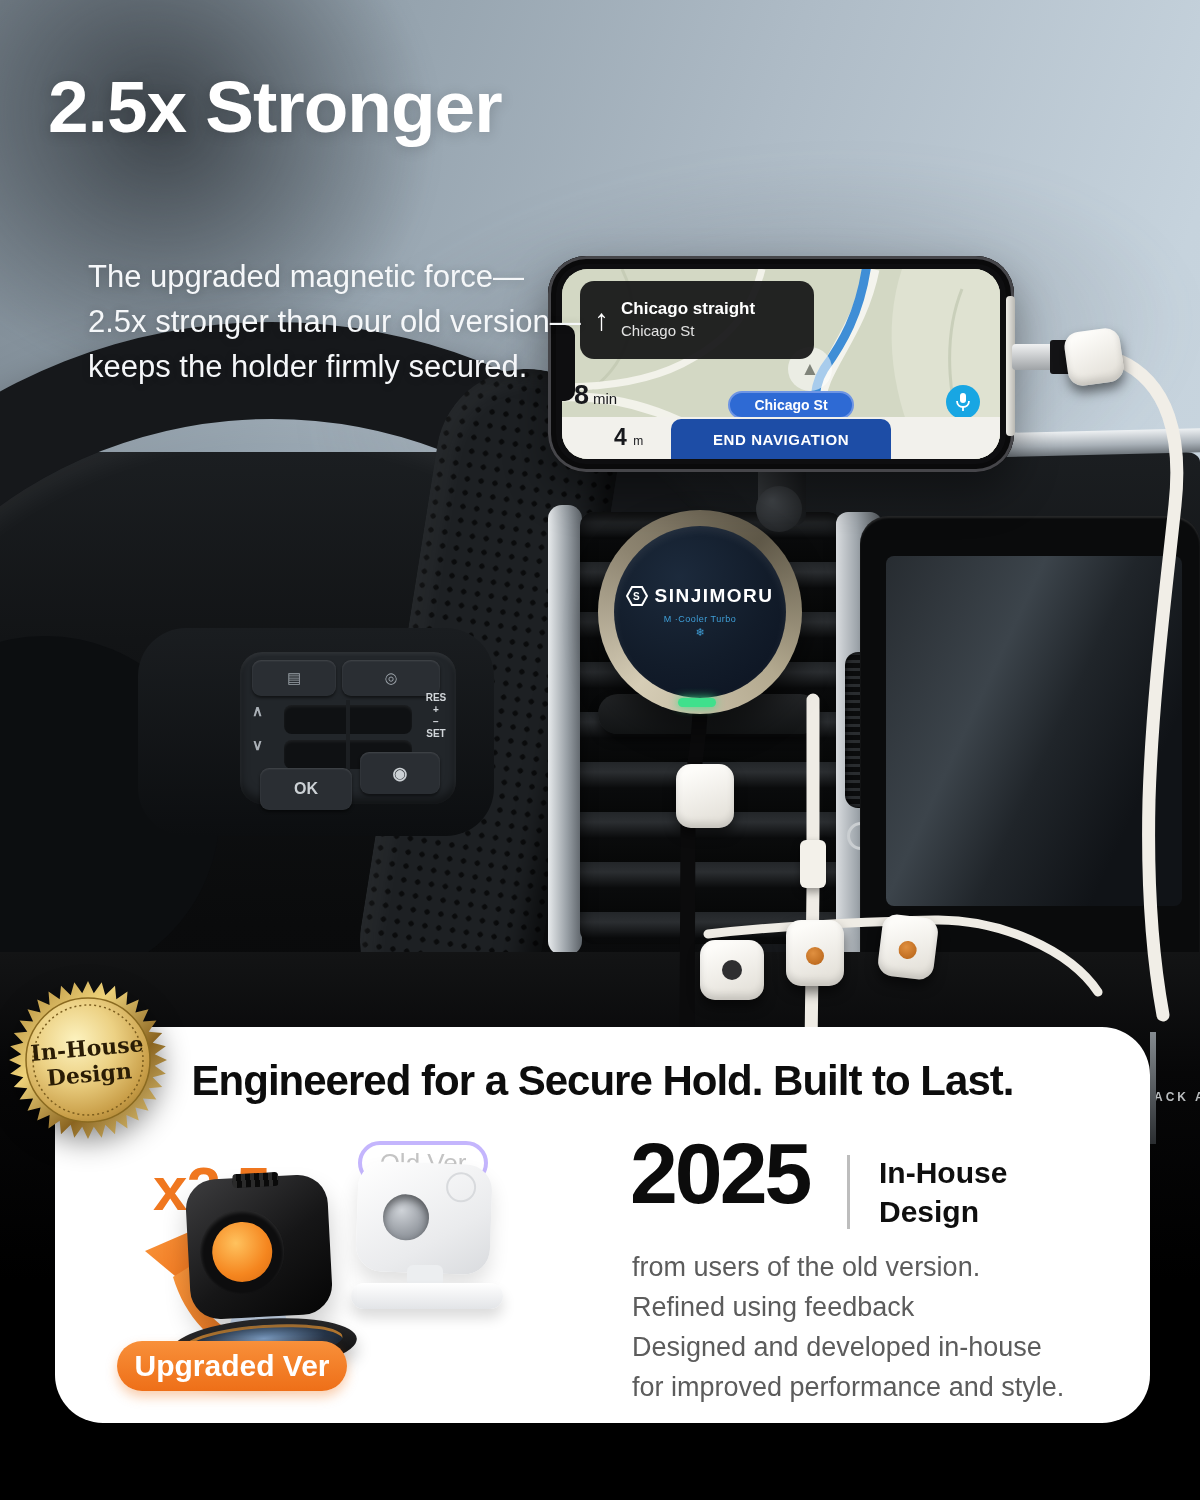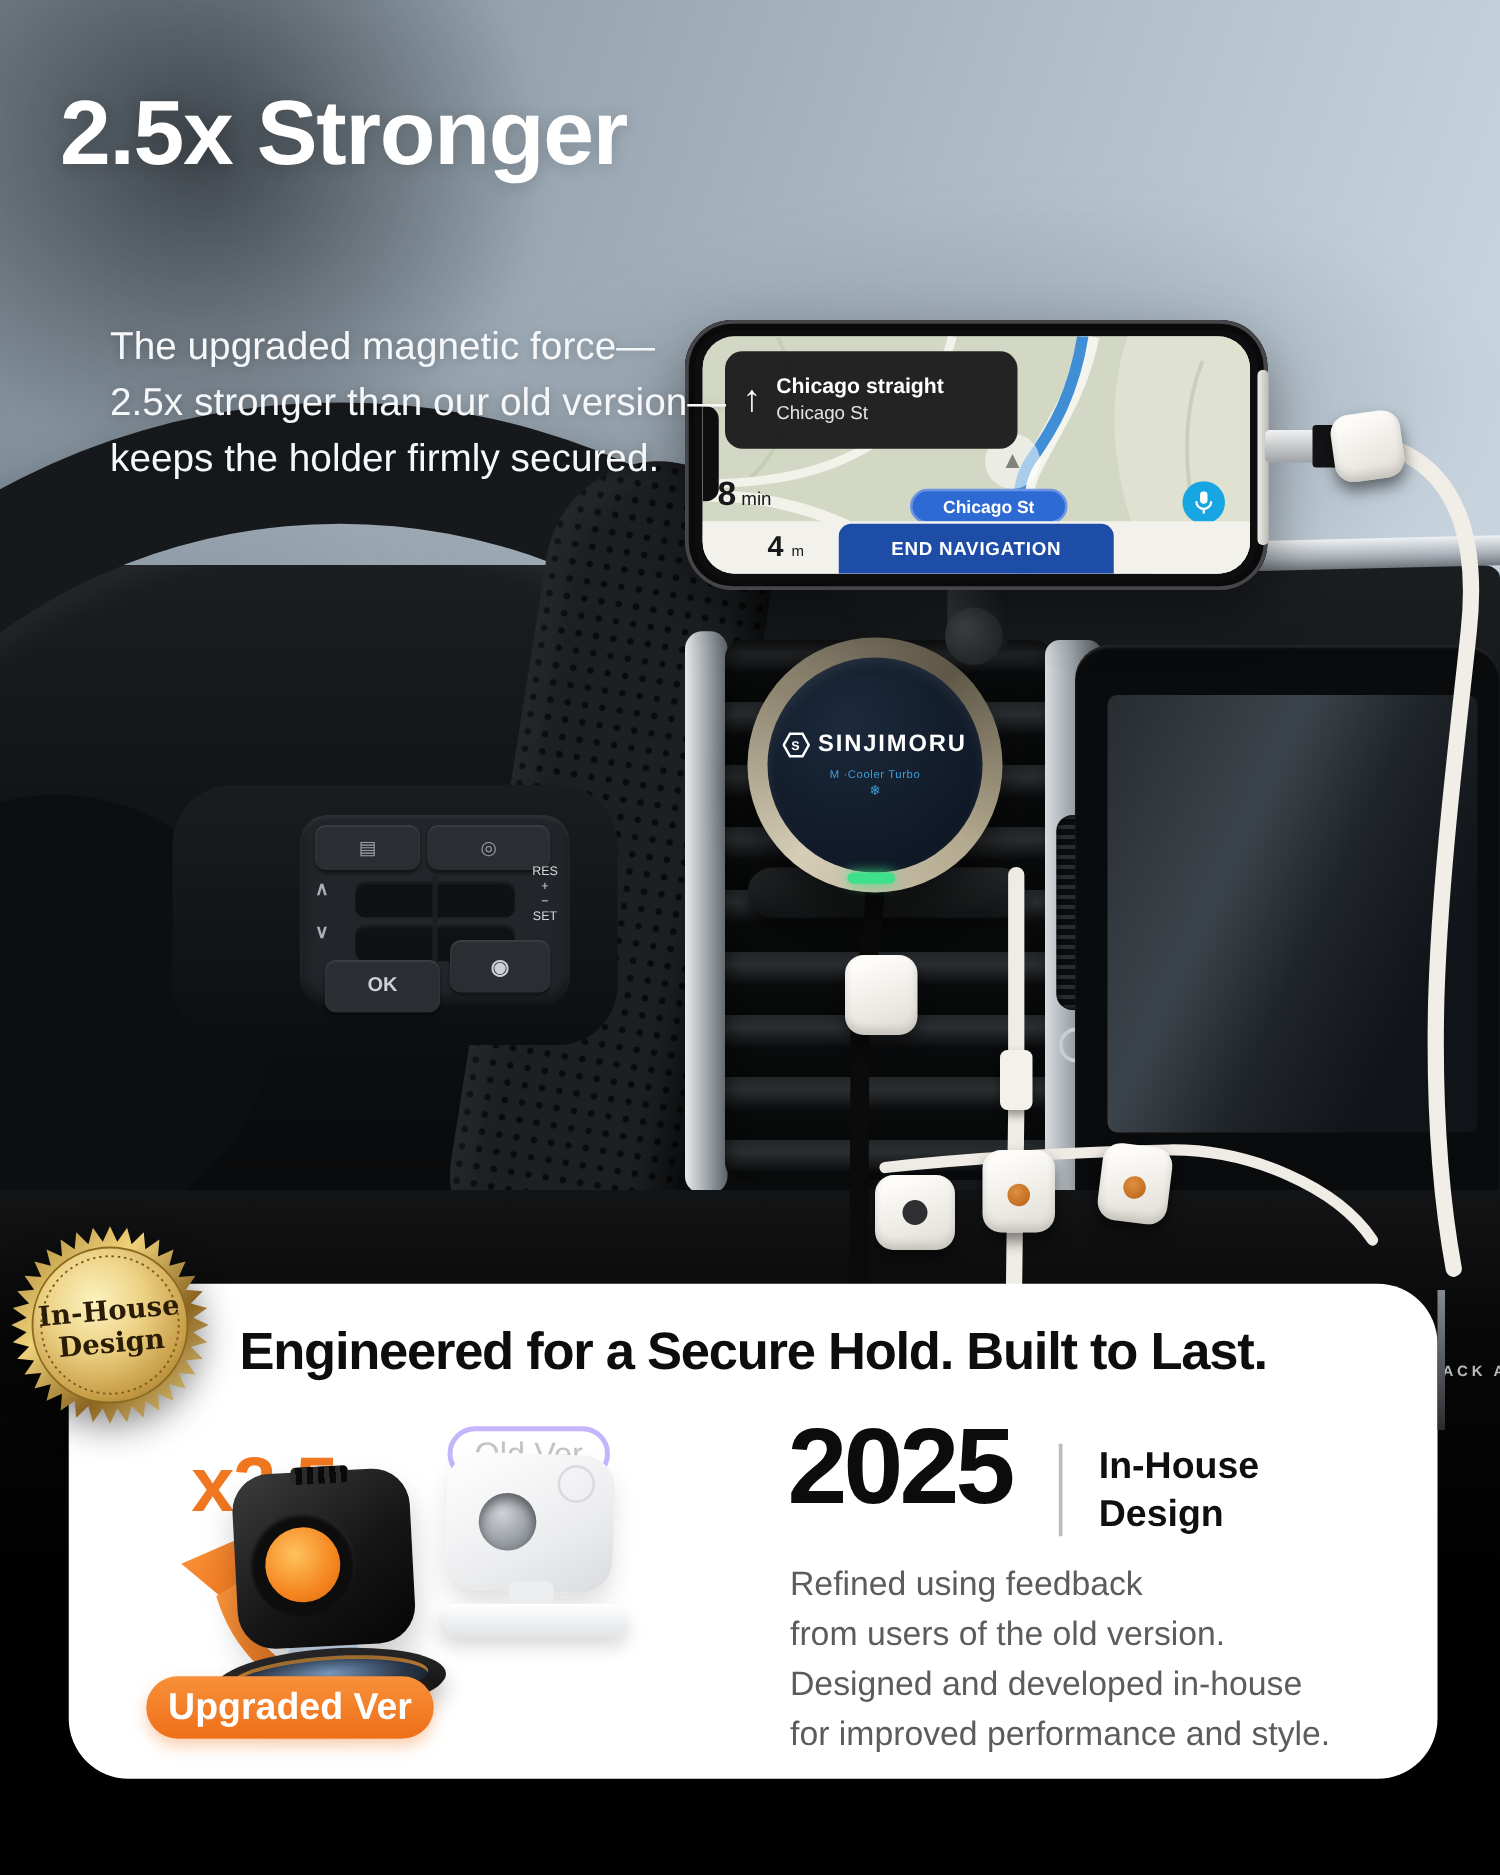--- a/index.html
+++ b/index.html
@@ -39,21 +39,21 @@
           display:flex;align-items:center;justify-content:center;font-size:15px;
           box-shadow:inset 0 1px 2px rgba(255,255,255,.12),0 2px 3px rgba(0,0,0,.5);}
   .chev{position:absolute;color:#aab0b6;font-size:15px;font-weight:bold;}
   .rocker{position:absolute;left:44px;top:48px;width:128px;height:74px;}
   .rocker div{position:absolute;left:0;width:128px;height:29px;background:#0f1113;border-radius:8px;
               box-shadow:inset 0 2px 3px rgba(255,255,255,.06);}
   .rocker .rb{top:40px;}
   .rocker .rt{top:5px;}
   .rocker::after{content:"";position:absolute;left:62px;top:0;width:4px;height:74px;background:#1c1f22;}
   .resset{position:absolute;left:180px;top:40px;width:32px;text-align:center;color:#d2d6da;
-          font-size:10px;line-height:12px;font-weight:normal;}
+          font-size:10px;line-height:12px;font-weight:bold;}
   .ok-row{position:absolute;color:#ccd1d5;font-weight:bold;}
 
   
   .vent-chrome-left{left:548px;top:505px;width:34px;height:450px;border-radius:14px;
                     background:linear-gradient(90deg,#e7eaec,#9aa1a7 55%,#5c6268);}
   .vent{left:580px;top:512px;width:262px;height:432px;border-radius:14px;background:#0e1012;
         background-image:repeating-linear-gradient(180deg,#232629 0px,#2b2e31 10px,#0a0b0c 26px,#070808 50px);
         box-shadow:inset 0 8px 16px rgba(0,0,0,.7);}
   .vent-bar{left:598px;top:694px;width:222px;height:40px;background:linear-gradient(180deg,#232527,#121415);
             border-radius:20px;box-shadow:0 6px 10px rgba(0,0,0,.6);}
@@ -364,22 +364,22 @@
       </div>
     </div>
     <div class="upgraded">Upgraded Ver</div>
     <div class="year">2025</div>
     <div class="vdiv"></div>
     <div class="inhouse">
       <div>In-House</div>
       <div>Design</div>
     </div>
     <div class="cardbody">
+      <div>from users of the old version.</div>
       <div>Refined using feedback</div>
-      <div>from users of the old version.</div>
       <div>Designed and developed in-house</div>
       <div>for improved performance and style.</div>
     </div>
   </div>
 
   <div class="abs ack">ACK A</div>
   <div class="abs sliver"></div>
 
   <svg class="abs badge" width="160" height="160" viewBox="0 0 160 160">
     <defs>

